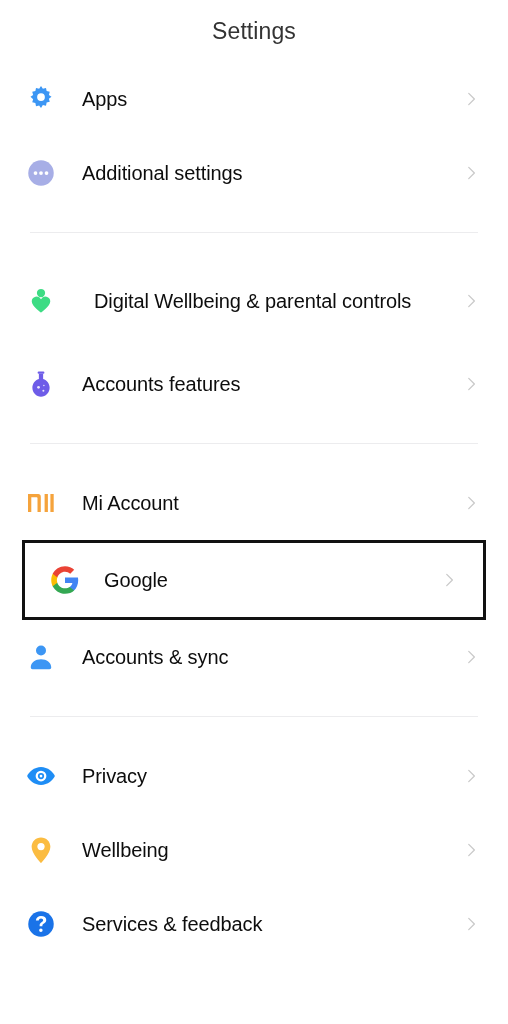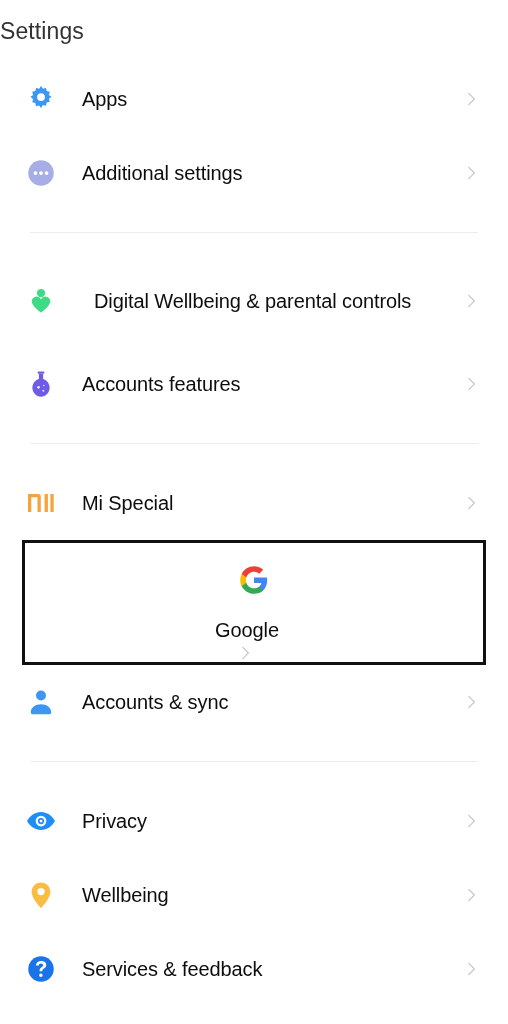--- a/index.html
+++ b/index.html
@@ -15,20 +15,21 @@
     position:relative;
     width:508px; height:1024px;
     background:#ffffff;
   }
 
   
   .header {
     height:62px;
     display:flex;
     align-items:center;
+    justify-content:center;
   }
   .header-title {
     font-size:23px;
     font-weight:400;
     color:#333333;
     letter-spacing:0.1px;
   }
 
   
   .group { width:100%; }
@@ -77,21 +78,20 @@
     align-items:center;
     justify-content:center;
   }
 
   
   .row.selected {
     border:3px solid #111111;
     margin:0 22px;
     padding-right:0;
     width:calc(100% - 44px);
-    flex-direction:column;
   }
   .row.selected .row-icon { width:79px; min-width:79px; }
   .row.selected .row-chevron { margin-right:19px; }
 </style>
 </head>
 <body>
 
 <div id="screen">
 
   <div class="header">
@@ -172,21 +172,21 @@
       <div class="spacer-top"></div>
       <div class="group">
         <div class="row">
           <div class="row-icon">
             <svg width="30" height="26" viewBox="0 0 30 26">
               <path fill="#f5a33c" d="M2 4h10.2c1.6 0 2.6 1.1 2.6 2.7V22h-3.3V8.1c0-.6-.3-.9-.9-.9H5.3V22H2z"></path>
               <rect x="18.6" y="4" width="3.3" height="18" fill="#f5a33c"></rect>
               <rect x="24.4" y="4" width="3.3" height="18" fill="#f5a33c"></rect>
             </svg>
           </div>
-          <div class="row-label">Mi Special</div>
+          <div class="row-label">Mi Account</div>
           <div class="row-chevron">
             <svg width="18" height="18" viewBox="0 0 24 24">
               <path d="M9 4.5 16.5 12 9 19.5" fill="none" stroke="#c9c9c9" stroke-width="1.7" stroke-linecap="round" stroke-linejoin="round"></path>
             </svg>
           </div>
         </div>
         <div class="row selected">
           <div class="row-icon">
             <svg width="30" height="30" viewBox="0 0 48 48">
               <path fill="#4285F4" d="M45.1 24.5c0-1.6-.1-3.2-.4-4.7H24v8.9h11.8c-.5 2.7-2 5-4.4 6.6v5.5h7.1c4.2-3.8 6.6-9.5 6.6-16.3z"></path>

